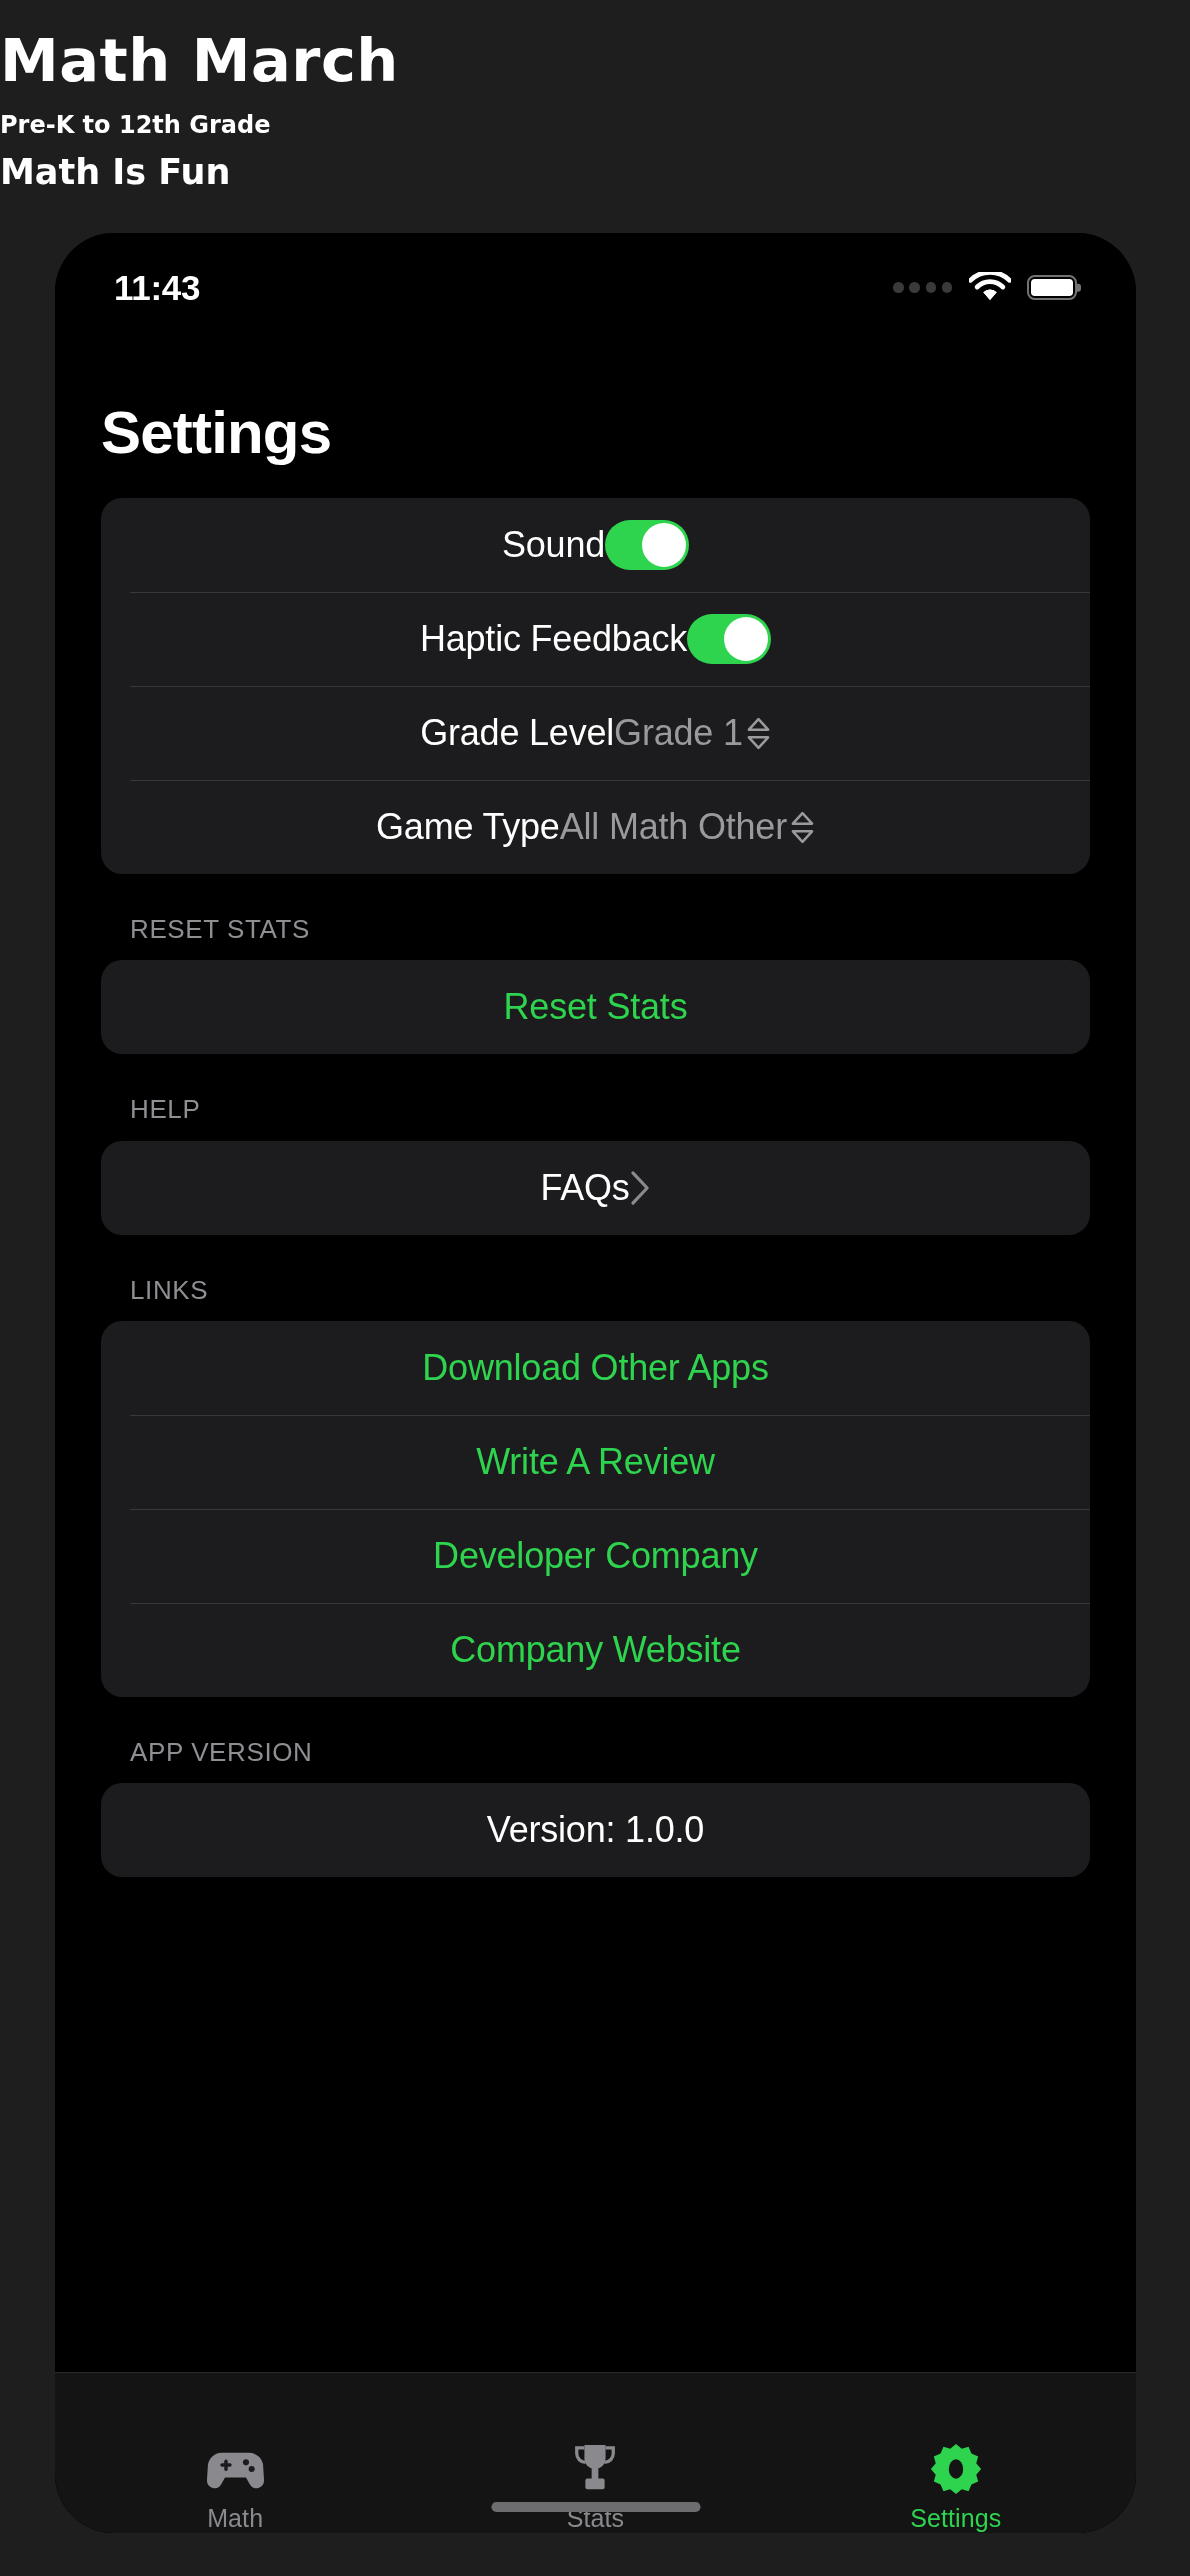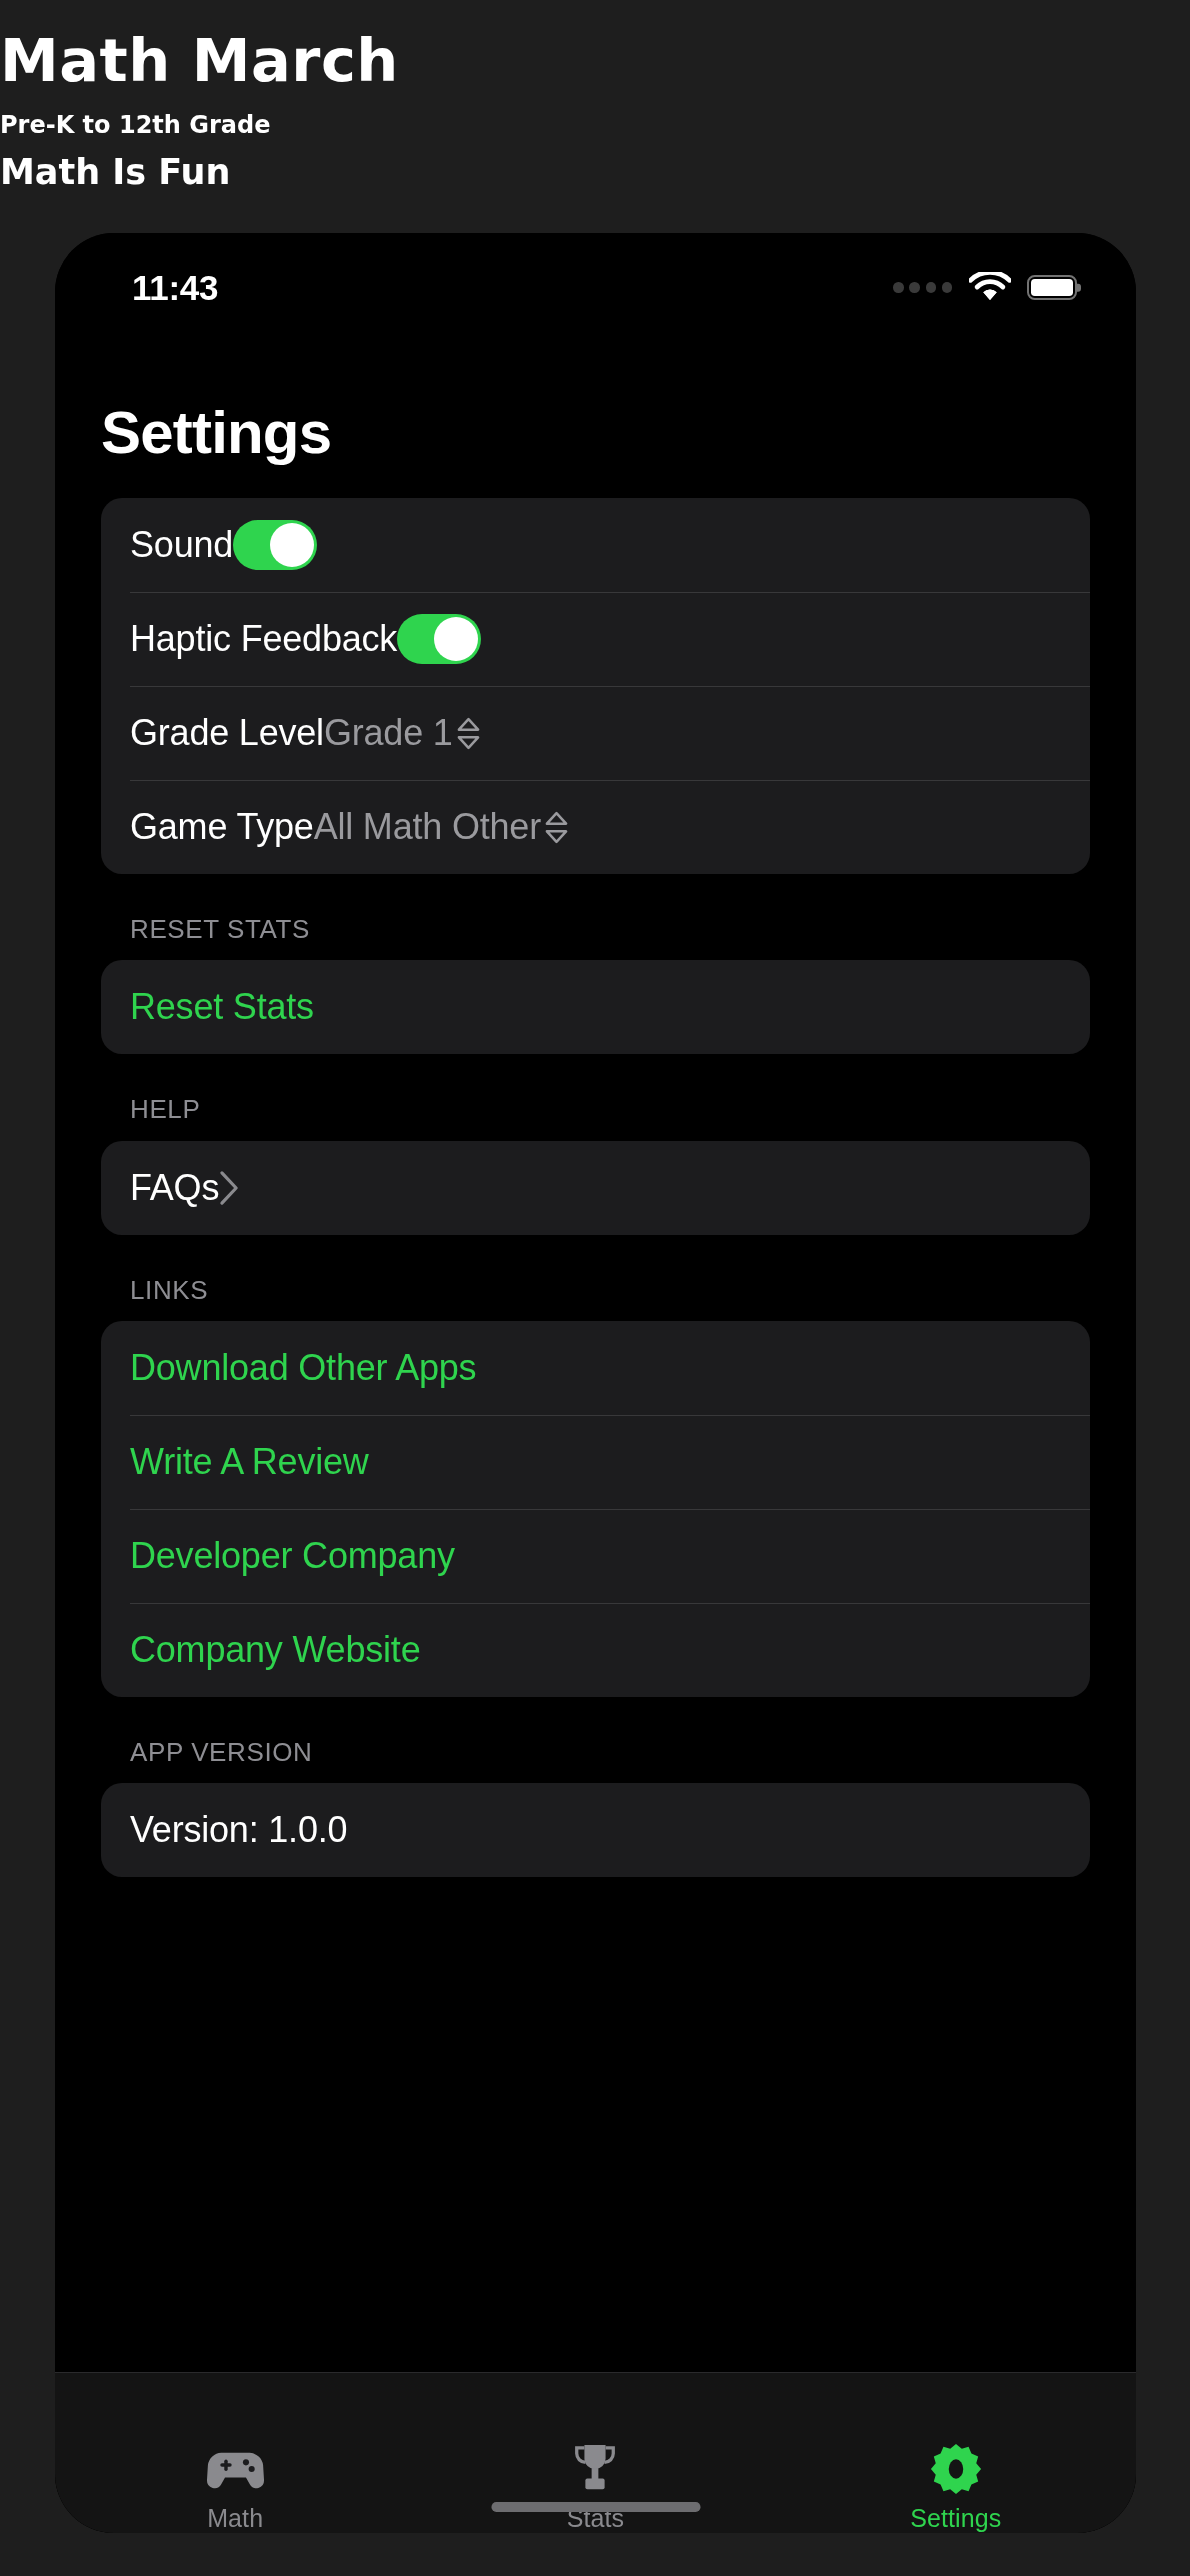--- a/index.html
+++ b/index.html
@@ -69,21 +69,20 @@
     display: flex;
     align-items: center;
     justify-content: space-between;
     padding: 21px 59px 0 59px;
   }
   .sb-time {
     font-size: 35px;
     font-weight: 600;
     color: #ffffff;
     letter-spacing: -0.3px;
-    margin-left: 18px;
   }
   .sb-right {
     display: flex;
     align-items: center;
     gap: 16.3px;
   }
   .sb-dots { display: flex; align-items: flex-end; gap: 5.8px; }
   .sb-dots i {
     display: block;
     width: 10.5px; height: 10.5px;
@@ -146,21 +145,21 @@
   .card {
     background: #1c1c1e;
     border-radius: 21px;
     overflow: hidden;
   }
 
   .row {
     position: relative;
     display: flex;
     align-items: center;
-    justify-content: flex-start;
+    justify-content: center;
     min-height: 94px;
     padding: 0 29px;
   }
   .row + .row::before {
     content: "";
     position: absolute;
     left: 29px; right: 0; top: 0;
     height: 1px;
     background: #38383a;
   }

